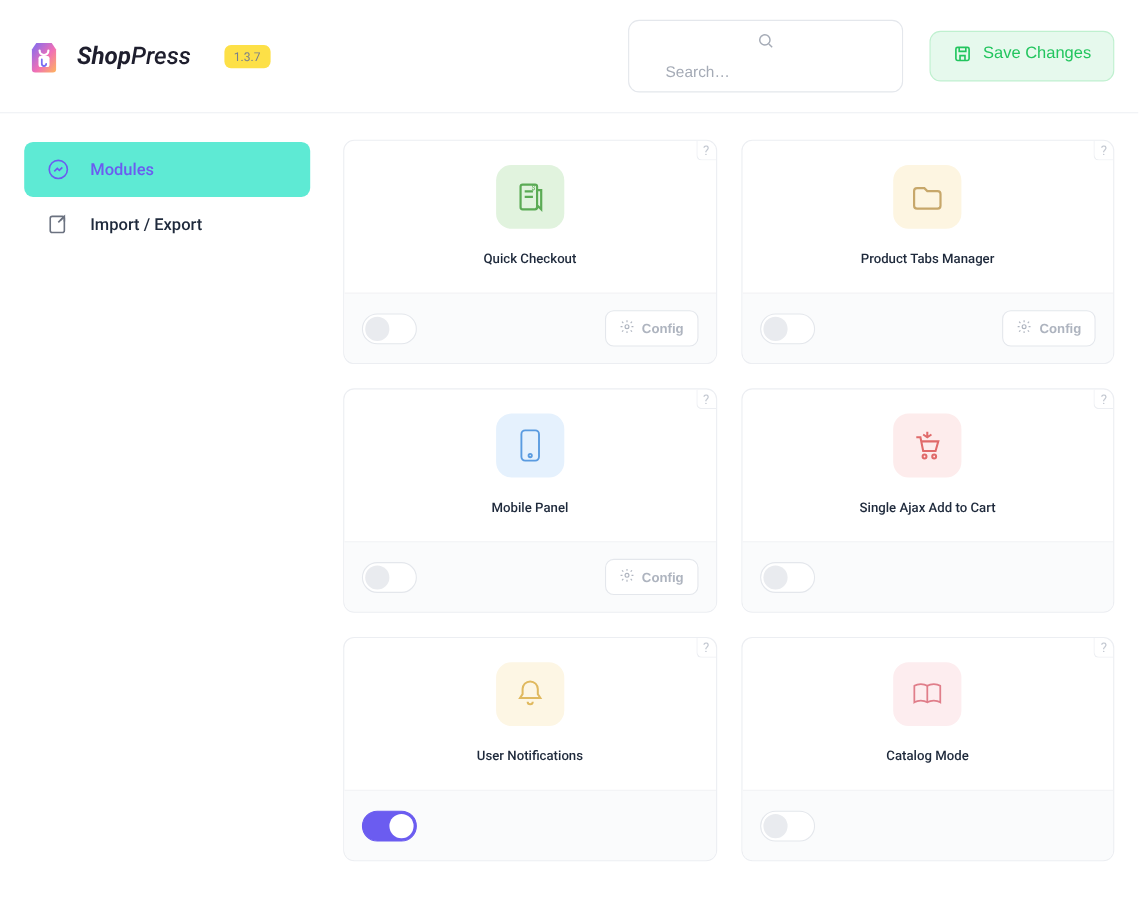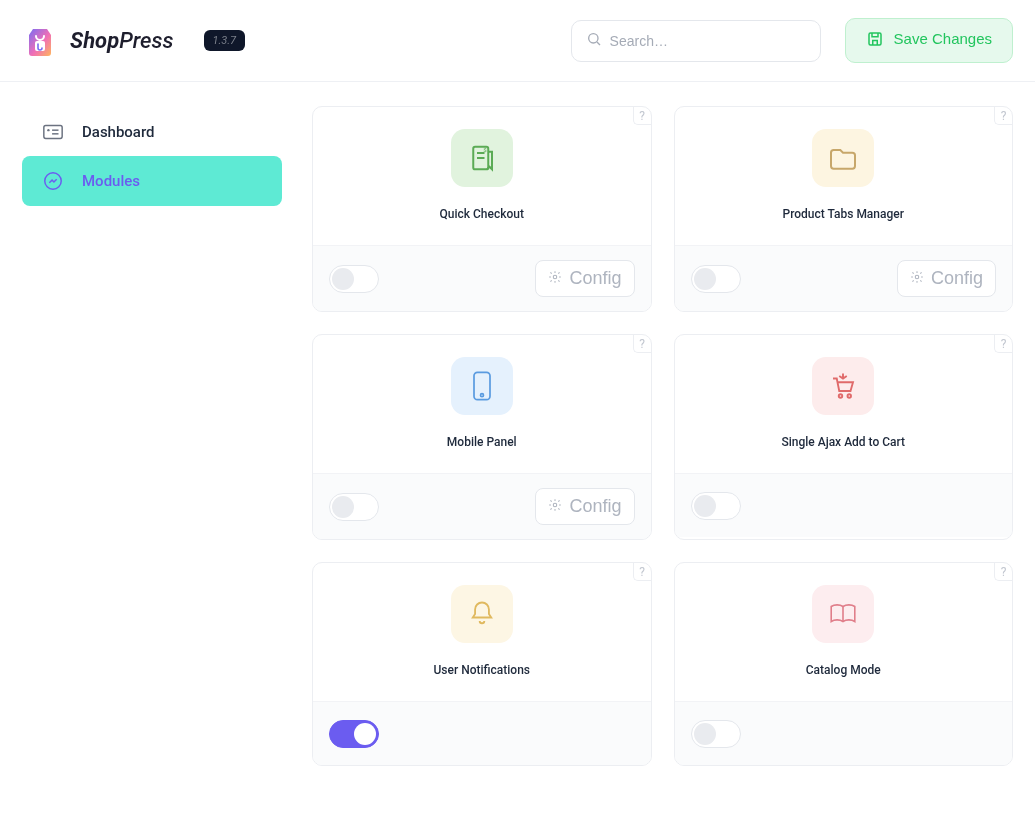--- a/index.html
+++ b/index.html
@@ -22,36 +22,36 @@
     gap: 12px;
   }
   .logo-mark {
     width: 36px; height: 36px;
     display: flex; align-items: center; justify-content: center;
   }
   .brand-name { font-size: 22px; font-weight: 700; color: #1e1e2d; font-style: italic; }
   .brand-name .light { font-weight: 500; color:#1e1e2d; }
   .version-badge {
     margin-left: 18px;
-    background: #0f172a;
+    background: #fde047;
     color: #7a7f8a;
     font-size: 11px;
     padding: 4px 9px;
     border-radius: 6px;
-    font-style: italic;
   }
   .header-spacer { flex: 1; }
   .search-box {
     width: 250px;
     display: flex;
     align-items: center;
     border: 1px solid #e4e7ec;
     border-radius: 10px;
     padding: 10px 14px;
     gap: 8px;
+    flex-direction: column;
   }
   .search-box input {
     border: none; outline: none;
     font-size: 14px;
     color: #98a0ad;
     flex: 1;
     background: transparent;
   }
   .search-box input::placeholder { color: #a5abb6; }
   .save-btn {
@@ -159,27 +159,28 @@
     border-color: #6b5cf0;
   }
   .toggle.on .knob {
     left: auto; right: 2px;
     background: #fff;
   }
   .config-btn {
     border: 1px solid #e4e7ec;
     background: #fff;
     color: #aeb4bf;
-    font-size: 18px;
+    font-size: 12px;
     padding: 7px 12px;
     border-radius: 8px;
     display: flex;
     align-items: center;
     gap: 7px;
     cursor: pointer;
+    font-weight: bold;
   }
   
   .tint-green { background: #e1f3de; }
   .tint-amber { background: #fdf5e1; }
   .tint-blue  { background: #e5f1fd; }
   .tint-red   { background: #fdecec; }
   .tint-yellow{ background: #fdf6e4; }
   .tint-pink  { background: #fdedef; }
 </style>
 </head>
@@ -225,40 +226,39 @@
           <path d="M9 20 v-6 h6 v6"></path>
       </svg>
     </span>
     <span>Save Changes</span>
   </button>
 </div>
 
 <div class="layout">
 
   <div class="sidebar">
-    <div class="nav-item">
-      <span class="nav-icon">
-        <svg width="22" height="20" viewBox="0 0 24 20" fill="none" stroke="currentColor" stroke-width="1.6">
-          <rect x="2" y="3" width="20" height="14" rx="2"></rect>
-            <circle cx="7" cy="8" r="1.3" fill="currentColor" stroke="none"></circle>
-            <line x1="11" y1="8" x2="18" y2="8"></line>
-            <line x1="11" y1="12" x2="18" y2="12"></line>
-        </svg>
-      </span>
-      <span>Dashboard</span>
-    </div>
     <div class="nav-item active">
       <span class="nav-icon">
         <svg width="22" height="22" viewBox="0 0 24 24" fill="none" stroke="currentColor" stroke-width="1.6">
           <circle cx="12" cy="12" r="9"></circle>
             <path d="M8 14 l3 -3 2 2 3 -3"></path>
         </svg>
       </span>
       <span>Modules</span>
     </div>
+    <div class="nav-item">
+      <span class="nav-icon">
+        <svg width="22" height="22" viewBox="0 0 24 24" fill="none" stroke="currentColor" stroke-width="1.6">
+          <rect x="4" y="4" width="14" height="16" rx="2"></rect>
+            <path d="M14 8 l4 -4 v5"></path>
+            <path d="M18 4 l-6 6"></path>
+        </svg>
+      </span>
+      <span>Import / Export</span>
+    </div>
   </div>
 
   <div class="content">
     <div class="grid">
 
       <div class="card">
         <div class="card-help">?</div>
         <div class="card-body">
           <div class="card-icon tint-green">
             <svg width="30" height="30" viewBox="0 0 24 24" fill="none" stroke="#5bab55" stroke-width="1.6">

